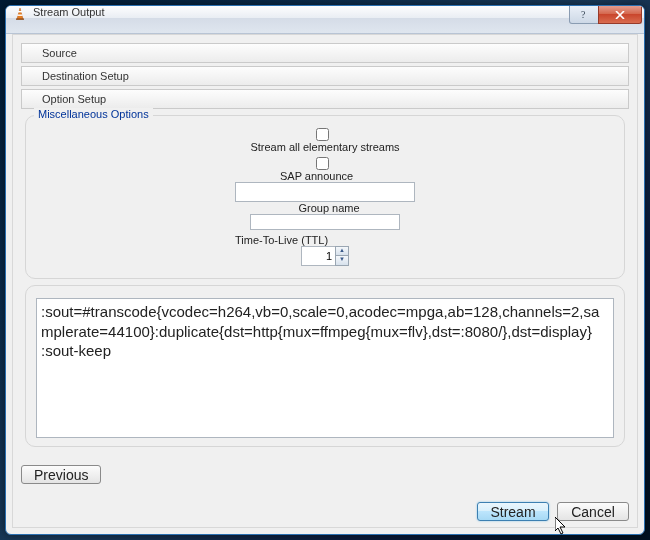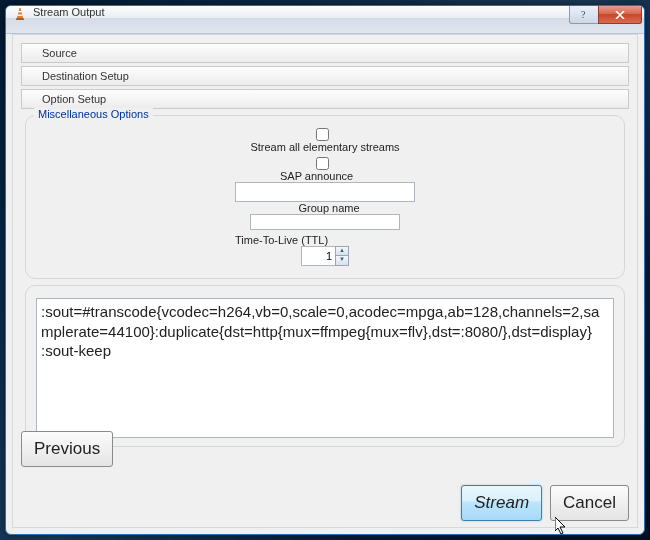--- a/index.html
+++ b/index.html
@@ -150,34 +150,33 @@
     line-height:1.3;
     overflow-wrap: break-word;
     white-space: normal;
   }
   .bottom-area {
     position:absolute;
     left:8px; right:8px; bottom:6px;
   }
   .push-btn {
     min-width: 72px;
-    height: 36px;
+    height: 19px;
     border: 1px solid #8a8a8a;
     border-radius: 3px;
     background: linear-gradient(to bottom, #fcfcfc, #e4e4e4);
-    font-size: 17px;
+    font-size: 14px;
     font-family: inherit;
     padding: 0 12px;
     color:#222;
   }
   .push-btn.default {
     border: 1px solid #3c7fb1;
     background: linear-gradient(to bottom, #eaf6fd 0%, #d9f0fc 45%, #bee6fd 46%, #a7d9f5 100%);
     box-shadow: 0 0 2px #7ec0e8;
-    font-style: italic;
   }
   .btn-row {
     display:flex;
     gap:8px;
     justify-content:flex-end;
     margin-top: 18px;
   }
   .cursor {
     position:absolute;
     left: 555px;

